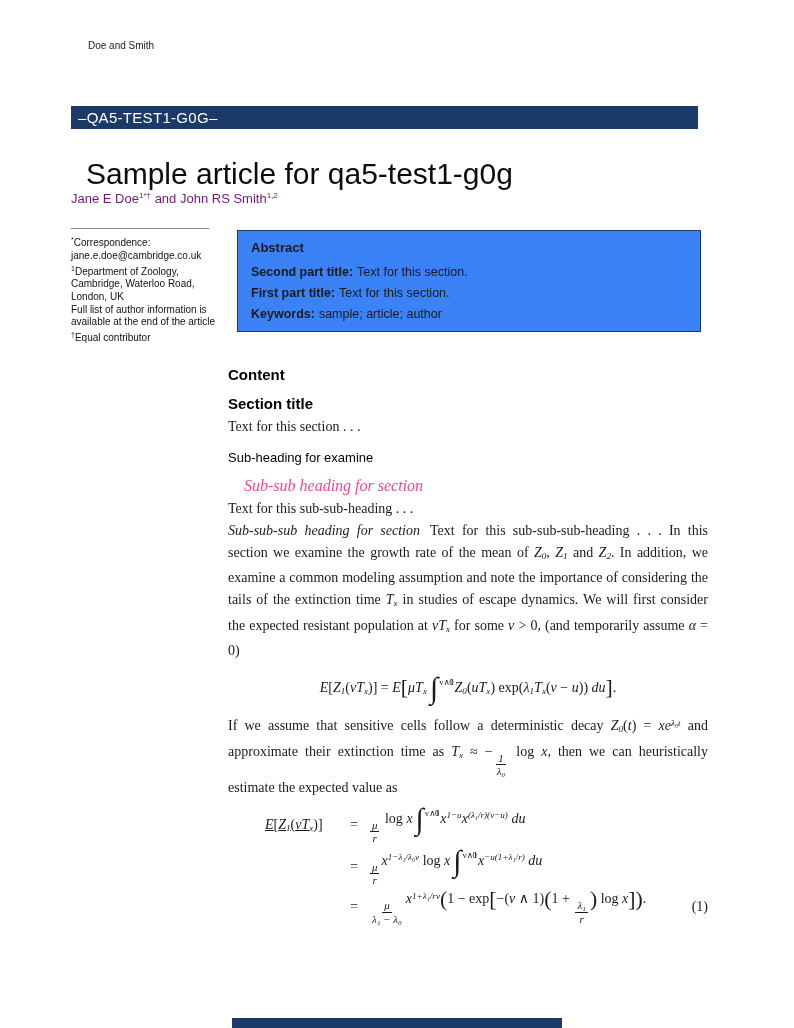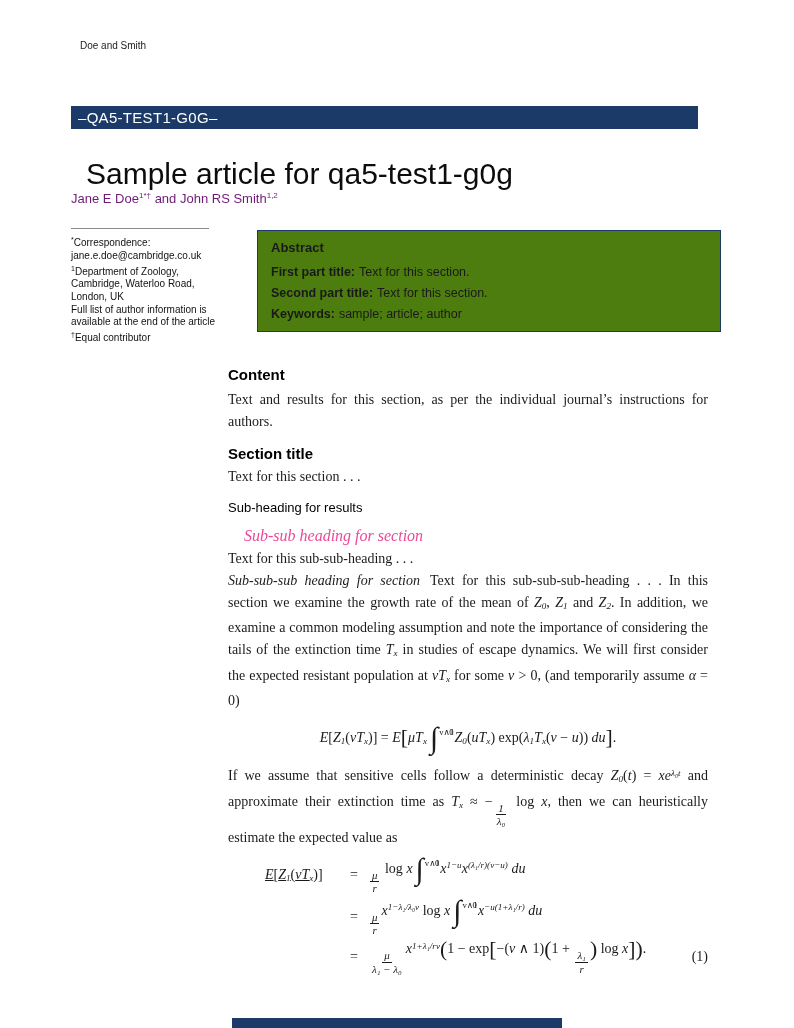--- a/index.html
+++ b/index.html
@@ -2,40 +2,40 @@
 <html style="--navy: #1b3a68;"><head>
 <meta charset="utf-8">
 <title></title>
 <style>
   * { box-sizing: border-box; }
   html,body { margin:0; padding:0; background:#fff; }
   body { font-family:"Liberation Sans", sans-serif; color:#1a1a1a; }
   .page { position:relative; width:794px; height:1028px; background:#fff; overflow:hidden;
           --navy:#1b3a68; }
 
-  .running-head { position:absolute; left:80px; top:40px; font-size:10px; color:#222; }
+  .running-head { position:absolute; left:88px; top:40px; font-size:10px; color:#222; }
 
   .banner { position:absolute; left:71px; top:106px; width:627px; height:23px;
             background:var(--navy); color:#fff; display:flex; align-items:center;
             padding-left:7px; font-weight:normal; font-size:15px; letter-spacing:.3px; }
 
   .title { position:absolute; left:70px; top:141px; margin:16px; font-weight:400;
            font-size:30px; color:#0c0c0c; }
 
   .authors { position:absolute; left:71px; top:191px; font-size:13px; color:#701a75; }
   .authors .m-sup { font-size:.62em; vertical-align:super; }
 
   .side-rule { position:absolute; left:71px; top:228px; width:138px; height:1px; background:#8a8a8a; }
 
   .sidebar { position:absolute; left:71px; top:234px; width:162px; font-size:10px;
              line-height:12.6px; color:#111; }
   .sidebar .m-sup { font-size:.7em; vertical-align:super; }
 
   .abstract { position:absolute; left:237px; top:230px; width:464px;
-              border:1px solid var(--navy); padding:9px 13px 8px; background:#4d7c0f;margin-left:20px; }
+              border:1px solid var(--navy); padding:9px 13px 8px; background:#3b82f6; }
   .abstract h2 { margin:0 0 10px; font-size:13px; font-weight:bold; }
   .ab-row { font-size:12.5px; margin-bottom:7px; }
   .ab-row:last-child { margin-bottom:2px; }
   .ab-row b { margin-right:4px; }
 
   .main { position:absolute; left:228px; top:360px; width:480px; }
   .h-bold { font-weight:bold; font-size:15px; margin:0; color:#000; }
   .h-content { margin:6px 0 6px; }
   .h-section { margin:12px 0 4px; }
   .h-sub { font-size:13px; font-weight:normal; margin:12px 0 3px; color:#000; }
@@ -98,38 +98,37 @@
     <div><span class="m-t">Cambridge, Waterloo Road,</span></div>
     <div><span class="m-t">London, UK</span></div>
     <div><span class="m-t">Full list of author information is</span></div>
     <div><span class="m-t">available at the end of the article</span></div>
     <div><span class="m-sup">†</span><span class="m-t">Equal contributor</span></div>
   </div>
 
   <div class="abstract">
     <h2>Abstract</h2>
     <div class="ab-row">
-      <b>First part title:</b><span>Text for this section.</span>
+      <b>Second part title:</b><span>Text for this section.</span>
     </div>
     <div class="ab-row">
-      <b>Second part title:</b><span>Text for this section.</span>
+      <b>First part title:</b><span>Text for this section.</span>
     </div>
     <div class="ab-row">
       <b>Keywords:</b><span>sample; article; author</span>
     </div>
   </div>
 
   <div class="main">
     <h2 class="h-bold h-content">Content</h2>
-    <p class="para">Text and results for this section, as per the individual journal’s instructions for authors.</p>
 
     <h2 class="h-bold h-section">Section title</h2>
     <p class="para">Text for this section . . .</p>
 
-    <h3 class="h-sub">Sub-heading for results</h3>
+    <h3 class="h-sub">Sub-heading for examine</h3>
 
     <h4 class="h-subsub">Sub-sub heading for section</h4>
     <p class="para">Text for this sub-sub-heading . . .</p>
 
     <p class="para spaced math mathctx"><span class="m-i">Sub-sub-sub heading for section</span><span class="m-t">Text for this sub-sub-sub-heading . . . In this section we examine the growth rate of the mean of </span><span class="m-v">Z</span><span class="m-sub">0</span><span class="m-t">, </span><span class="m-v">Z</span><span class="m-sub">1</span><span class="m-t"> and </span><span class="m-v">Z</span><span class="m-sub">2</span><span class="m-t">. In addition, we examine a common modeling assumption and note the importance of considering the tails of the extinction time </span><span class="m-v">T</span><span class="m-sub">x</span><span class="m-t"> in studies of escape dynamics. We will first consider the expected resistant population at </span><span class="m-v">vT</span><span class="m-sub">x</span><span class="m-t"> for some </span><span class="m-v">v</span><span class="m-t"> &gt; 0, (and temporarily assume </span><span class="m-v">α</span><span class="m-t"> = 0)</span></p>
 
     <div class="equation math mathctx"><span class="m-v">E</span><span class="m-t">[</span><span class="m-v">Z</span><span class="m-sub">1</span><span class="m-t">(</span><span class="m-v">vT</span><span class="m-sub">x</span><span class="m-t">)] = </span><span class="m-v">E</span><span class="m-big">[</span><span class="m-v">μT</span><span class="m-sub">x</span><span class="m-int">
           <span class="ig">∫</span>
           <span class="ib">
             <span class="ihi">v∧1</span>

